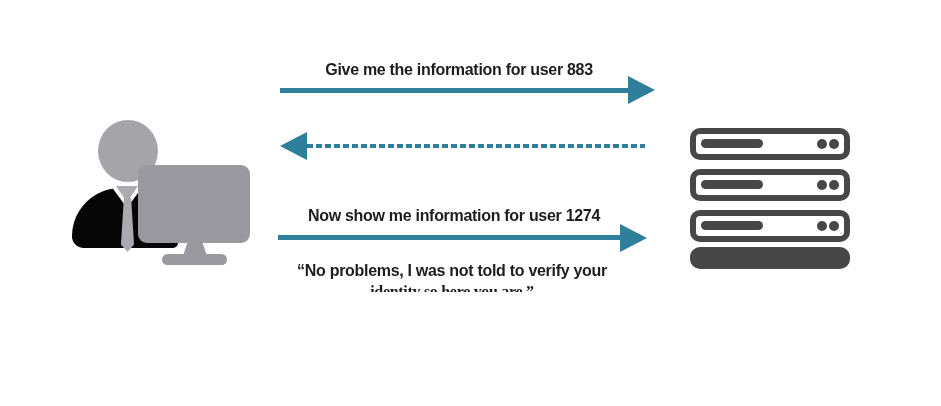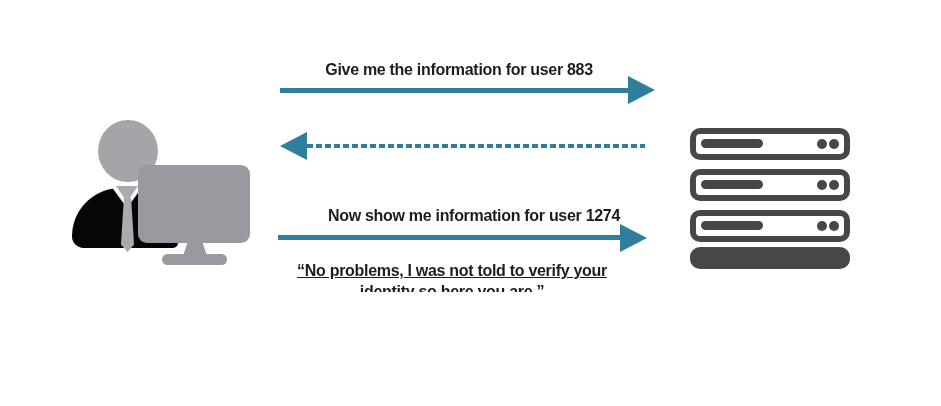--- a/index.html
+++ b/index.html
@@ -118,24 +118,24 @@
     <div class="server-base"></div>
   </div>
 
   <div class="msg-label" style="left:459px;top:61px;">Give me the information for user 883</div>
   <div class="line-solid" style="left:280px;top:88px;width:348px;"></div>
   <div class="ah ah-right" style="left:628px;top:76px;"></div>
 
   <div class="line-dashed" style="left:307px;top:144px;width:338px;"></div>
   <div class="ah ah-left" style="left:280px;top:132px;"></div>
 
-  <div class="msg-label" style="left:454px;top:207px;margin-left:20px;">Now show me information for user 1274</div>
+  <div class="msg-label" style="left:454px;top:207px;">Now show me information for user 1274</div>
   <div class="line-solid" style="left:278px;top:235px;width:342px;"></div>
   <div class="ah ah-right" style="left:620px;top:224px;"></div>
 
   <div class="msg-label multiline" style="left:452px;top:260px;width:360px;">
-    <span style="display:block;text-decoration:underline;">“No problems, I was not told to verify your</span>
-    <span style="display:block;">identity so here you are.”</span>
+    <span style="display:block;">“No problems, I was not told to verify your</span>
+    <span style="display:block;font-family:Liberation Serif, serif;">identity so here you are.”</span>
   </div>
   <div class="line-dashed" style="left:290px;top:306px;width:342px;"></div>
   <div class="ah ah-left" style="left:262px;top:294px;"></div>
 
 </div>
 
 </body></html>

